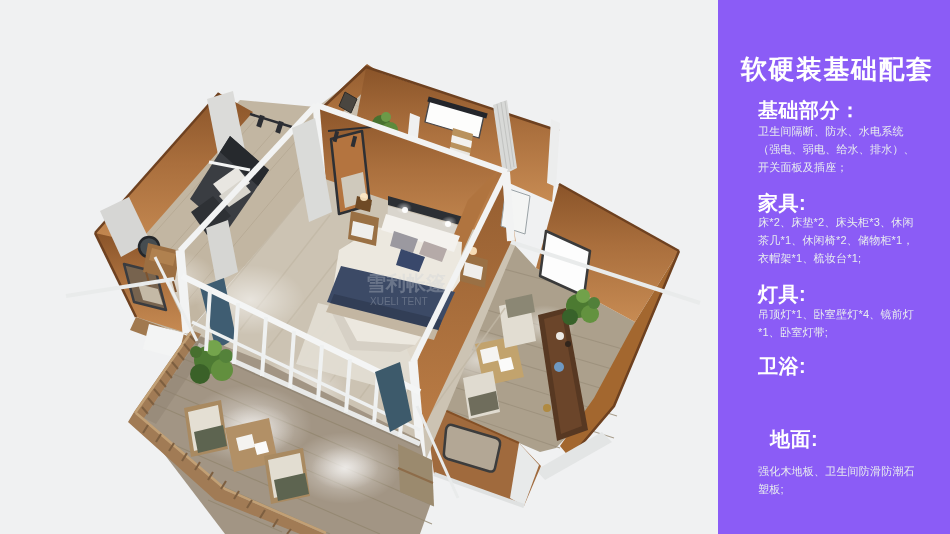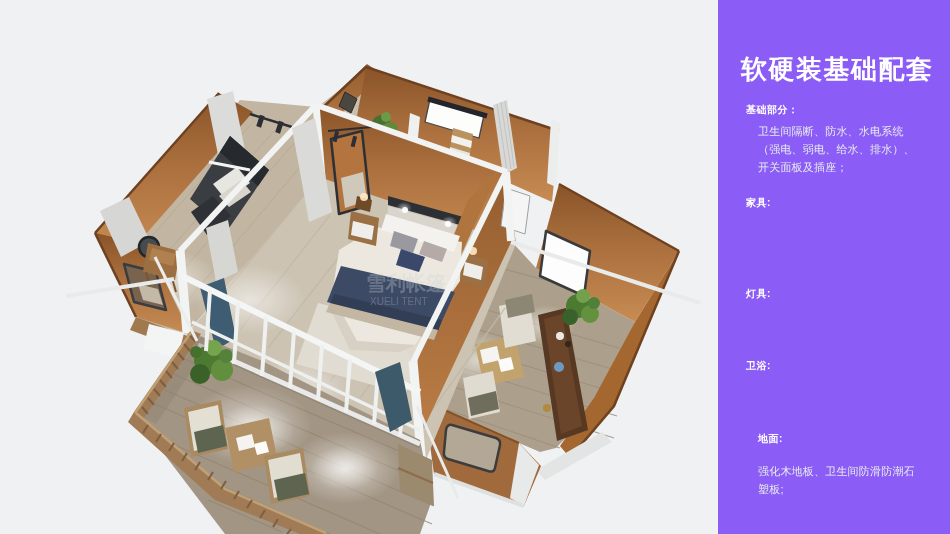--- a/index.html
+++ b/index.html
@@ -2,21 +2,21 @@
 <html lang="zh"><head>
 <meta charset="utf-8">
 <title>软硬装基础配套</title>
 <style>
   html,body{margin:0;padding:0;}
   body{width:950px;height:534px;overflow:hidden;font-family:"Liberation Sans",sans-serif;}
   #stage{position:relative;width:950px;height:534px;background:#f0f1f2;overflow:hidden;}
   #house{position:absolute;left:0;top:0;}
   #sidebar{position:absolute;left:718px;top:0;width:236px;height:534px;background:#8b5cf6;}
   .ttl{position:absolute;left:23px;top:52px;font-size:26px;font-weight:700;color:#fff;letter-spacing:1.5px;white-space:nowrap;}
-  .hd{position:absolute;left:28px;color:#fff;font-weight:700;font-size:10px;line-height:16px;white-space:nowrap;letter-spacing:0.5px;}
+  .hd{position:absolute;left:40px;color:#fff;font-weight:700;font-size:20px;line-height:16px;white-space:nowrap;letter-spacing:0.5px;}
   .bd{position:absolute;left:40px;color:#e8edef;font-size:11px;line-height:18px;white-space:nowrap;letter-spacing:0.2px;}
 </style>
 </head>
 <body>
 <div id="stage">
   <svg id="house" width="718" height="534" viewBox="0 0 718 534" xmlns="http://www.w3.org/2000/svg">
   <defs>
     <linearGradient id="wg1" x1="0" y1="0" x2="0" y2="1">
       <stop offset="0" stop-color="#8a5429"></stop>
           <stop offset="0.45" stop-color="#aa6f3d"></stop>
@@ -446,23 +446,25 @@
   <div id="sidebar">
 
     <div class="ttl">软硬装基础配套</div>
 
     <div class="hd" style="top:102px;">基础部分：</div>
 
     <div class="bd" style="top:122px;">卫生间隔断、防水、水电系统<br>（强电、弱电、给水、排水）、<br>开关面板及插座；</div>
 
     <div class="hd" style="top:195px;">家具:</div>
 
+    <div class="bd" style="top:213px;">床*2、床垫*2、床头柜*3、休闲<br>茶几*1、休闲椅*2、储物柜*1，<br>衣帽架*1、梳妆台*1;</div>
 
     <div class="hd" style="top:286px;">灯具:</div>
 
+    <div class="bd" style="top:305px;">吊顶灯*1、卧室壁灯*4、镜前灯<br>*1、卧室灯带;</div>
 
     <div class="hd" style="top:358px;">卫浴:</div>
 
 
     <div class="hd" style="top:431px;margin-left:12px;">地面:</div>
 
     <div class="bd" style="top:462px;">强化木地板、卫生间防滑防潮石<br>塑板;</div>
   </div>
 </div>
 

